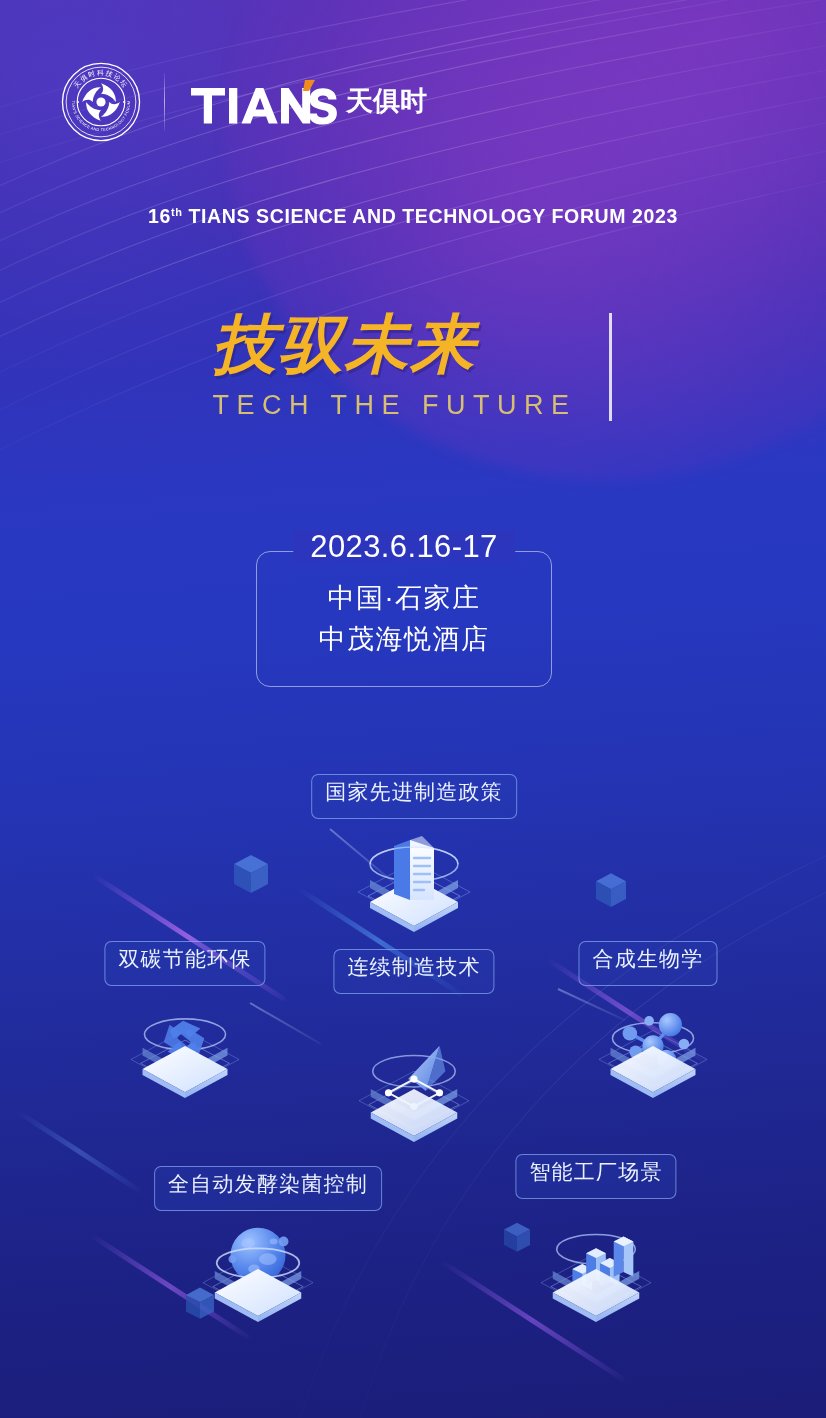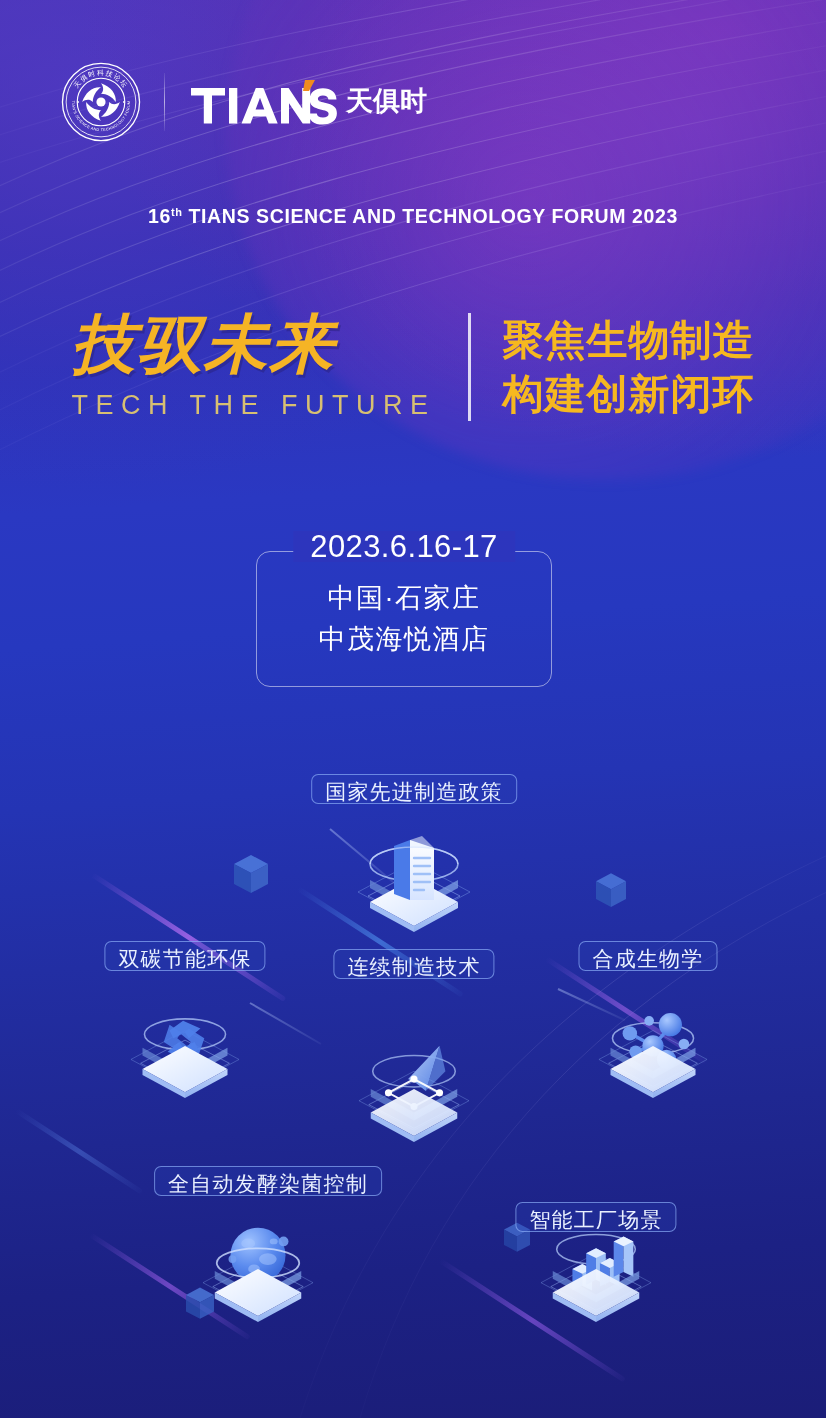--- a/index.html
+++ b/index.html
@@ -216,21 +216,21 @@
 
   
   .topic {
     position: absolute;
   }
   .topic-label {
     position: absolute;
     transform: translateX(-50%);
     border: 1.4px solid rgba(150, 185, 255, 0.62);
     border-radius: 7px;
-    padding: 5px 13px 0 13px;
+    padding: 5px 13px 15px 13px;
     color: #eaf1ff;
     font-size: 21px;
     letter-spacing: 1.2px;
     line-height: 1.1;
     white-space: nowrap;
     background: rgba(40, 62, 180, 0.30);
   }
   .topic-icon {
     position: absolute;
     transform: translateX(-50%);
@@ -375,24 +375,20 @@
   <div class="title-block">
     <div class="title-en"><span>16</span><sup>th</sup><span> TIANS SCIENCE AND TECHNOLOGY FORUM 2023</span></div>
   </div>
 
   <div class="slogan">
     <div class="slogan-left">
       <div class="slogan-cn">技驭未来</div>
       <div class="slogan-en">TECH THE FUTURE</div>
     </div>
     <div class="slogan-div"></div>
-    <div class="slogan-right">
-      <div>聚焦生物制造</div>
-      <div>构建创新闭环</div>
-    </div>
   </div>
 
   <div class="info-box">
     <div class="info-date">2023.6.16-17</div>
     <div class="info-lines">
       <div>中国·石家庄</div>
       <div>中茂海悦酒店</div>
     </div>
   </div>
 
@@ -589,21 +585,21 @@
         <polygon points="62,88 106,64 106,72 62,96" fill="#7d9fe4" opacity="0.72"></polygon>
         <polygon points="62,88 18,64 18,72 62,96" fill="#6888d4" opacity="0.72"></polygon>
         <polygon points="62,62 106,86 62,110 18,86" fill="url(#plat5a)"></polygon>
         <polygon points="62,110 106,86 106,92 62,116" fill="url(#plat5b)"></polygon>
         <polygon points="62,110 18,86 18,92 62,116" fill="#9fbcf4"></polygon>
       </svg>
     </div>
   </div>
 
   <div class="topic">
-    <div class="topic-label" style="left:596px; top:1154px;margin-top:48px;">智能工厂场景</div>
+    <div class="topic-label" style="left:596px; top:1154px;">智能工厂场景</div>
     <div class="topic-icon" style="left:596px; top:1208px;">
       <svg width="122" height="114" viewBox="0 0 124 116">
         <defs>
           <linearGradient id="plat6a" x1="0" y1="0" x2="1" y2="1">
             <stop offset="0%" stop-color="#ffffff"></stop>
               <stop offset="100%" stop-color="#cfe0ff"></stop>
           </linearGradient>
           <linearGradient id="plat6b" x1="0" y1="0" x2="0" y2="1">
             <stop offset="0%" stop-color="#c3d6fb"></stop>
               <stop offset="100%" stop-color="#8fb0ef"></stop>

